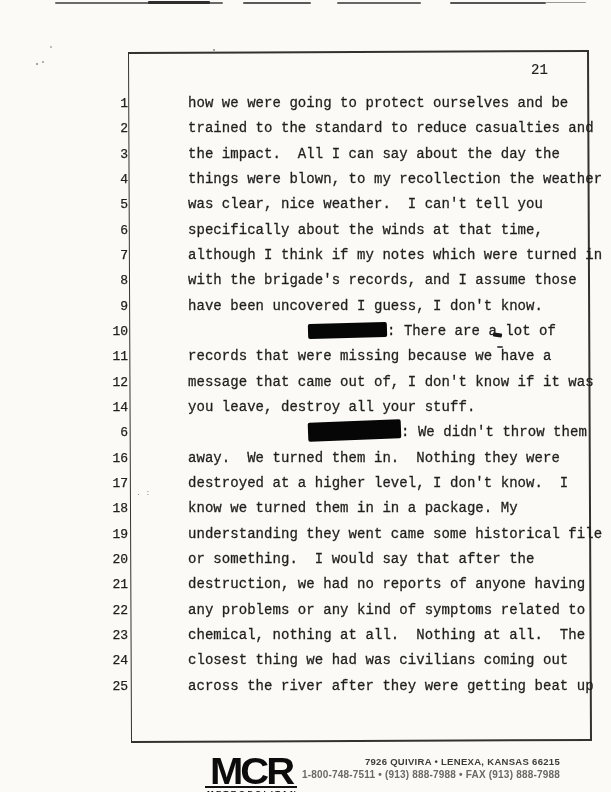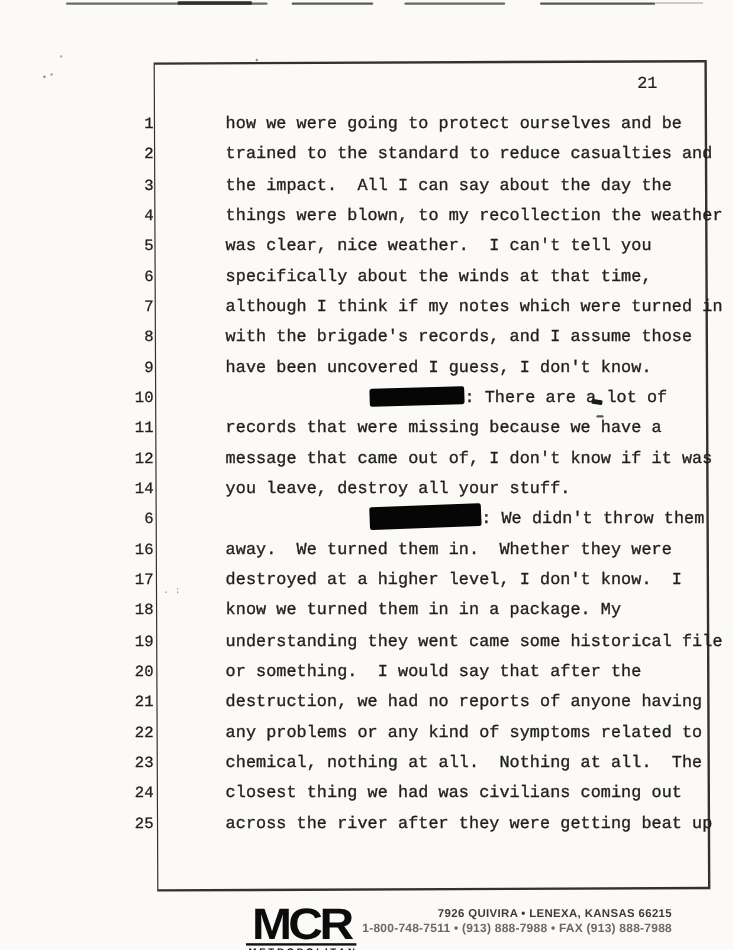--- a/index.html
+++ b/index.html
@@ -133,21 +133,21 @@
   <div class="row">
       <span class="ln">14</span>
       <span class="lt">you leave, destroy all your stuff.</span>
     </div>
   <div class="row">
       <span class="ln">6</span>
       <span class="lt speech"><span class="redaction r15"></span><span>: We didn't throw them</span></span>
     </div>
   <div class="row">
       <span class="ln">16</span>
-      <span class="lt">away.  We turned them in.  Whether they were</span>
+      <span class="lt">away.  We turned them in.  Nothing they were</span>
     </div>
   <div class="row">
       <span class="ln">17</span>
       <span class="lt">destroyed at a higher level, I don't know.  I</span>
     </div>
   <div class="row">
       <span class="ln">18</span>
       <span class="lt">know we turned them in in a package. My</span>
     </div>
   <div class="row">

